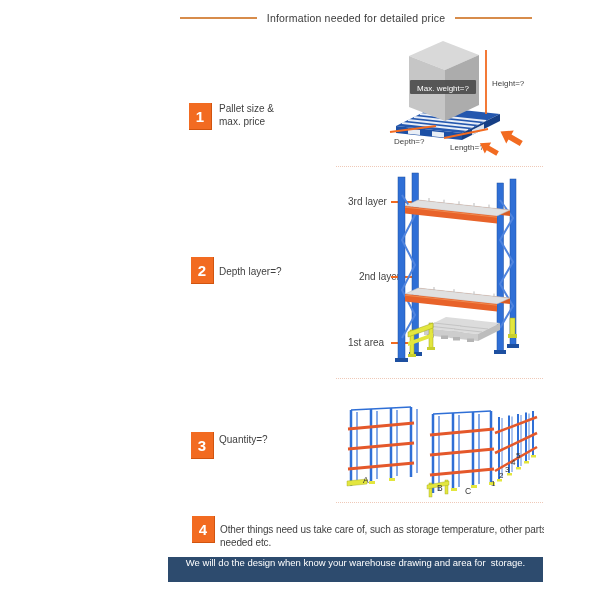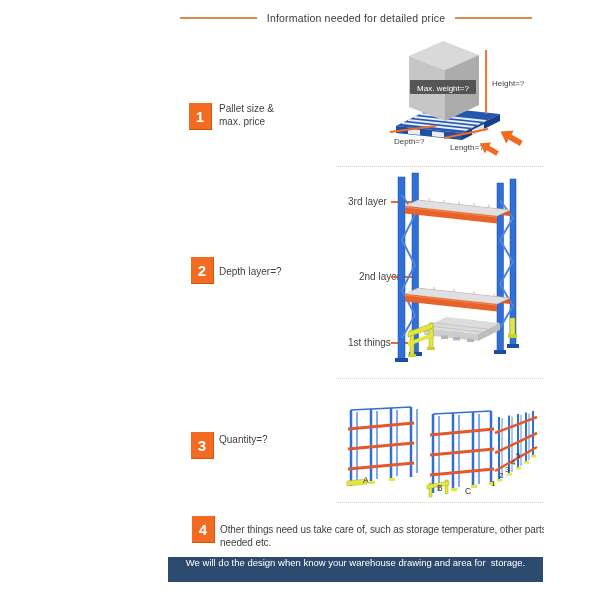--- a/index.html
+++ b/index.html
@@ -99,21 +99,21 @@
     <span>2</span>
   </div>
   <div class="step-label" style="left:163px;top:265px;">
     <span>Depth layer=?</span>
   </div>
 
   <div class="layer-label" style="left:292px;top:196px;">3rd layer</div>
   <div class="layer-dash" style="left:335px;top:201px;"></div>
   <div class="layer-label" style="left:303px;top:271px;">2nd layer</div>
   <div class="layer-dash" style="left:335px;top:276px;"></div>
-  <div class="layer-label" style="left:292px;top:337px;">1st things</div>
+  <div class="layer-label" style="left:292px;top:337px;">1st area</div>
   <div class="layer-dash" style="left:335px;top:342px;"></div>
 
   <svg class="illu" style="left:278px;top:170px;" width="205" height="200" viewBox="0 0 205 200">
     <defs>
       <g id="fpallet">
         <polygon points="90,158 118,161 140,150 112,147" fill="#DCDCDC"></polygon>
         <line x1="94" y1="156" x2="122" y2="159" stroke="#C4C4C4" stroke-width="1"></line>
         <line x1="100" y1="153" x2="128" y2="156" stroke="#C4C4C4" stroke-width="1"></line>
         <polygon points="90,158 118,161 118,168 90,165" fill="#CDCDCD"></polygon>
         <polygon points="118,161 140,150 140,157 118,168" fill="#BDBDBD"></polygon>

